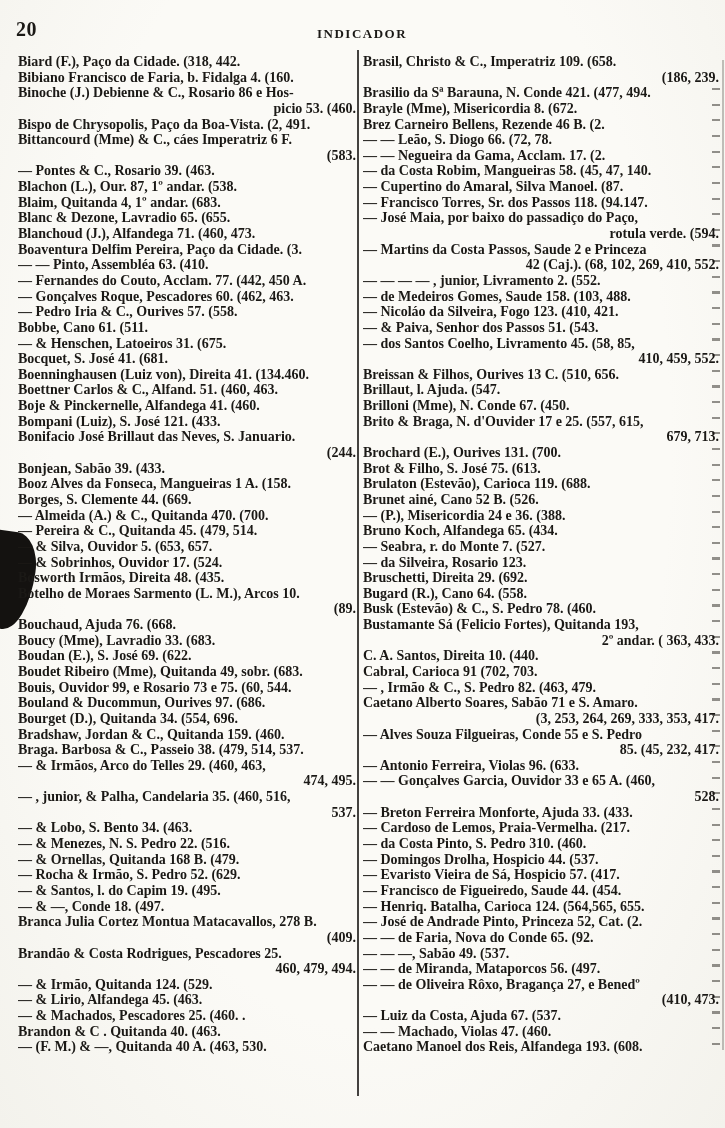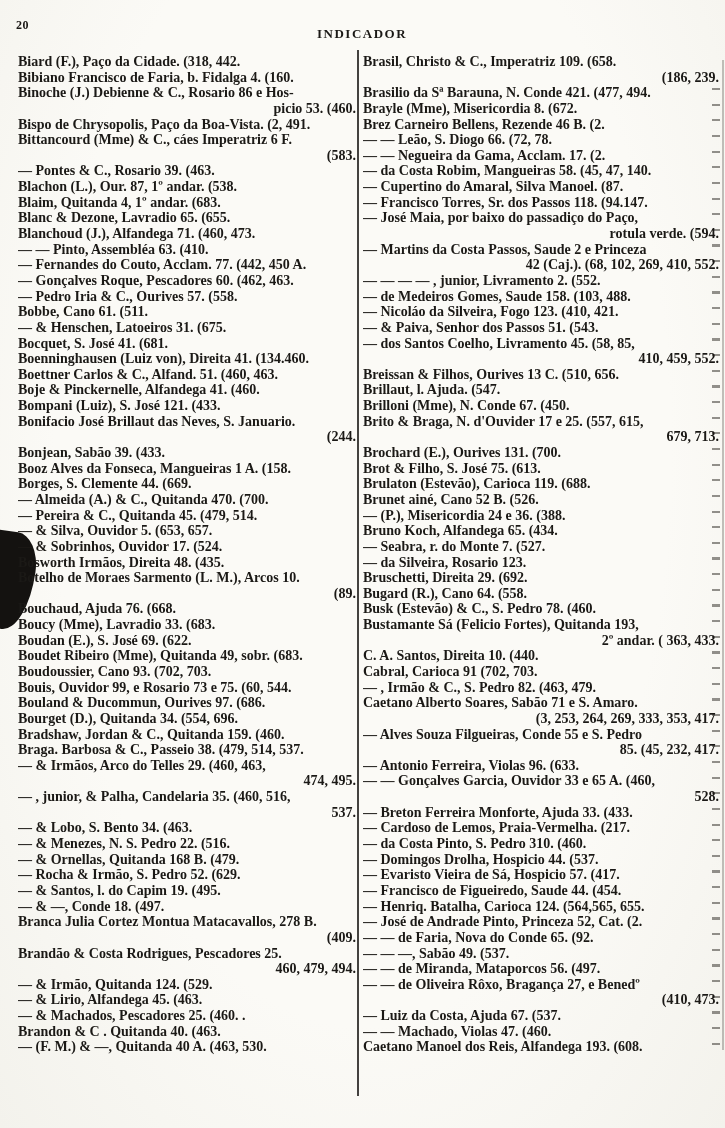--- a/index.html
+++ b/index.html
@@ -8,21 +8,21 @@
     width:725px;height:1128px;
     margin:0 auto;
     background:
       radial-gradient(ellipse at 50% 40%, #fbfaf6 60%, #f3f2ec 100%);
     overflow:hidden;
     font-family:"Liberation Serif","DejaVu Serif",serif;
     color:#1b1916;
   }
   .page-number{
     position:absolute;left:16px;top:18px;
-    font-size:12px;font-weight:700;letter-spacing:.5px;
+    font-size:20px;font-weight:700;letter-spacing:.5px;
   }
   .header-title{
     position:absolute;left:317px;top:26px;
     font-size:13px;font-weight:700;letter-spacing:1.5px;
   }
   .column{
     position:absolute;top:54px;
     font-size:14px;font-weight:700;
     line-height:15.65px;
     white-space:nowrap;
@@ -73,20 +73,21 @@
       <div class="line">Binoche (J.) Debienne &amp; C., Rosario 86 e Hos-</div>
       <div class="line indent">picio 53. (460.</div>
       <div class="line">Bispo de Chrysopolis, Paço da Boa-Vista. (2, 491.</div>
       <div class="line">Bittancourd (Mme) &amp; C., cáes Imperatriz 6 F.</div>
       <div class="line indent">(583.</div>
       <div class="line">— Pontes &amp; C., Rosario 39. (463.</div>
       <div class="line">Blachon (L.), Our. 87, 1º andar. (538.</div>
       <div class="line">Blaim, Quitanda 4, 1º andar. (683.</div>
       <div class="line">Blanc &amp; Dezone, Lavradio 65. (655.</div>
       <div class="line">Blanchoud (J.), Alfandega 71. (460, 473.</div>
+      <div class="line">Boaventura Delfim Pereira, Paço da Cidade. (3.</div>
       <div class="line">— — Pinto, Assembléa 63. (410.</div>
       <div class="line">— Fernandes do Couto, Acclam. 77. (442, 450 A.</div>
       <div class="line">— Gonçalves Roque, Pescadores 60. (462, 463.</div>
       <div class="line">— Pedro Iria &amp; C., Ourives 57. (558.</div>
       <div class="line">Bobbe, Cano 61. (511.</div>
       <div class="line">— &amp; Henschen, Latoeiros 31. (675.</div>
       <div class="line">Bocquet, S. José 41. (681.</div>
       <div class="line">Boenninghausen (Luiz von), Direita 41. (134.460.</div>
       <div class="line">Boettner Carlos &amp; C., Alfand. 51. (460, 463.</div>
       <div class="line">Boje &amp; Pinckernelle, Alfandega 41. (460.</div>
@@ -100,21 +101,20 @@
       <div class="line">— Pereira &amp; C., Quitanda 45. (479, 514.</div>
       <div class="line">— &amp; Silva, Ouvidor 5. (653, 657.</div>
       <div class="line">— &amp; Sobrinhos, Ouvidor 17. (524.</div>
       <div class="line">Bosworth Irmãos, Direita 48. (435.</div>
       <div class="line">Botelho de Moraes Sarmento (L. M.), Arcos 10.</div>
       <div class="line indent">(89.</div>
       <div class="line">Bouchaud, Ajuda 76. (668.</div>
       <div class="line">Boucy (Mme), Lavradio 33. (683.</div>
       <div class="line">Boudan (E.), S. José 69. (622.</div>
       <div class="line">Boudet Ribeiro (Mme), Quitanda 49, sobr. (683.</div>
-      <div class="line">Boudoussier, Cano 93. (702, 703.</div>
       <div class="line">Bouis, Ouvidor 99, e Rosario 73 e 75. (60, 544.</div>
       <div class="line">Bouland &amp; Ducommun, Ourives 97. (686.</div>
       <div class="line">Bourget (D.), Quitanda 34. (554, 696.</div>
       <div class="line">Bradshaw, Jordan &amp; C., Quitanda 159. (460.</div>
       <div class="line">Braga. Barbosa &amp; C., Passeio 38. (479, 514, 537.</div>
       <div class="line">— &amp; Irmãos, Arco do Telles 29. (460, 463,</div>
       <div class="line indent">474, 495.</div>
       <div class="line">— , junior, &amp; Palha, Candelaria 35. (460, 516,</div>
       <div class="line indent">537.</div>
       <div class="line">— &amp; Lobo, S. Bento 34. (463.</div>

